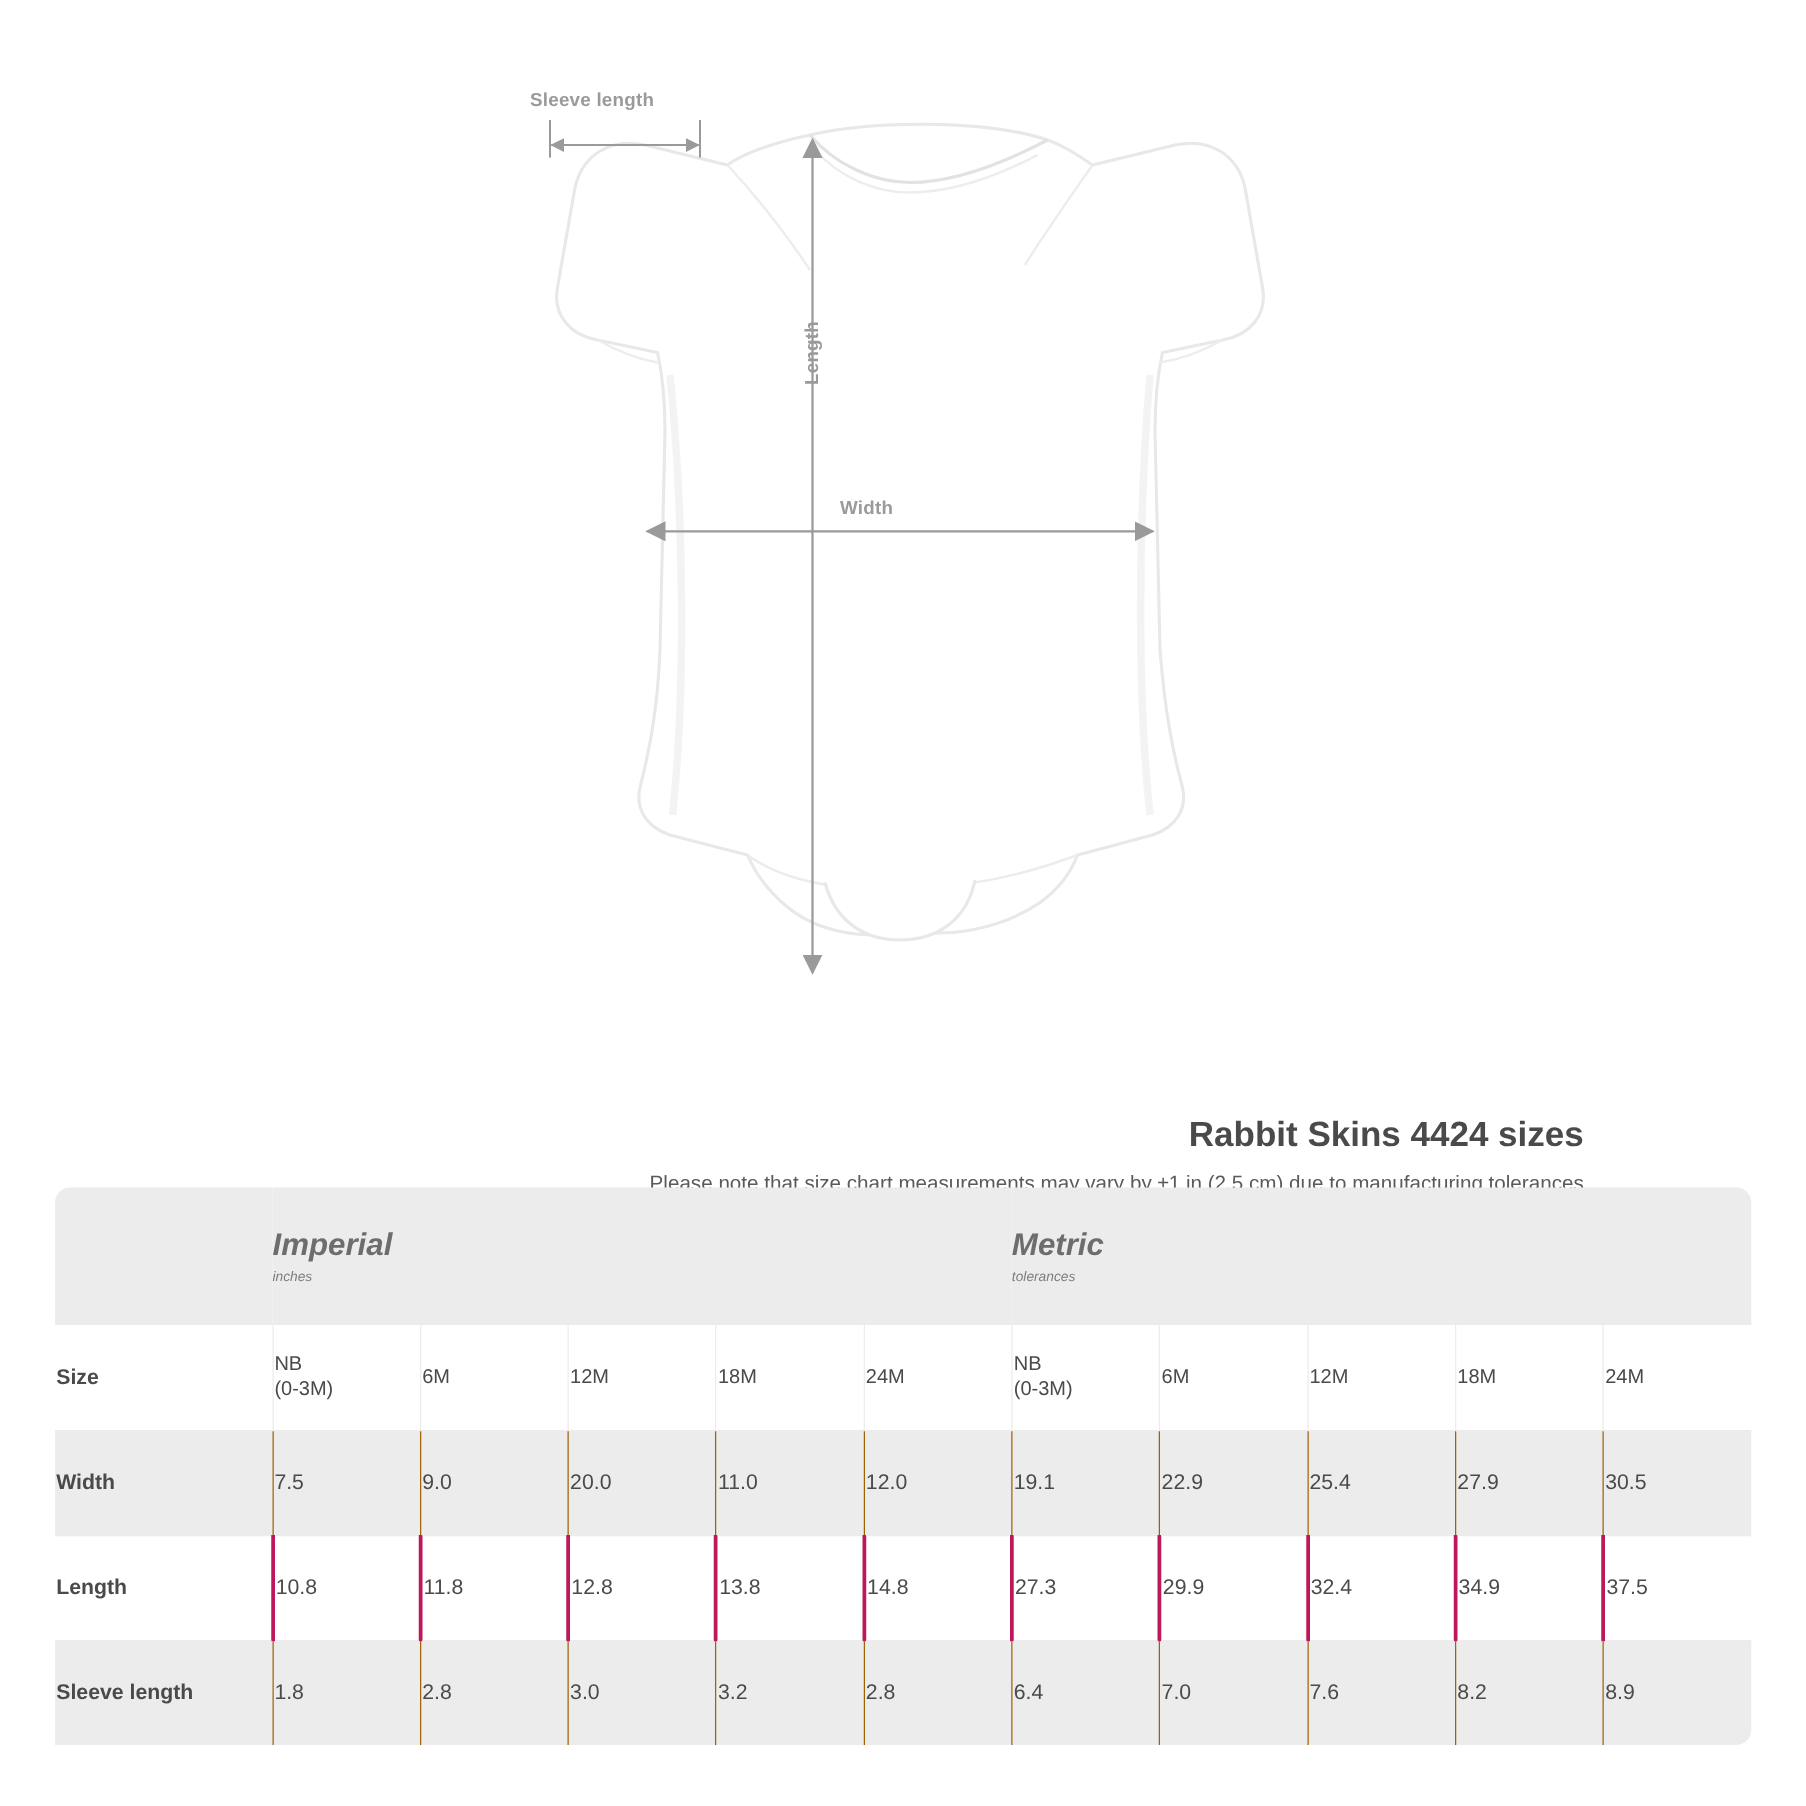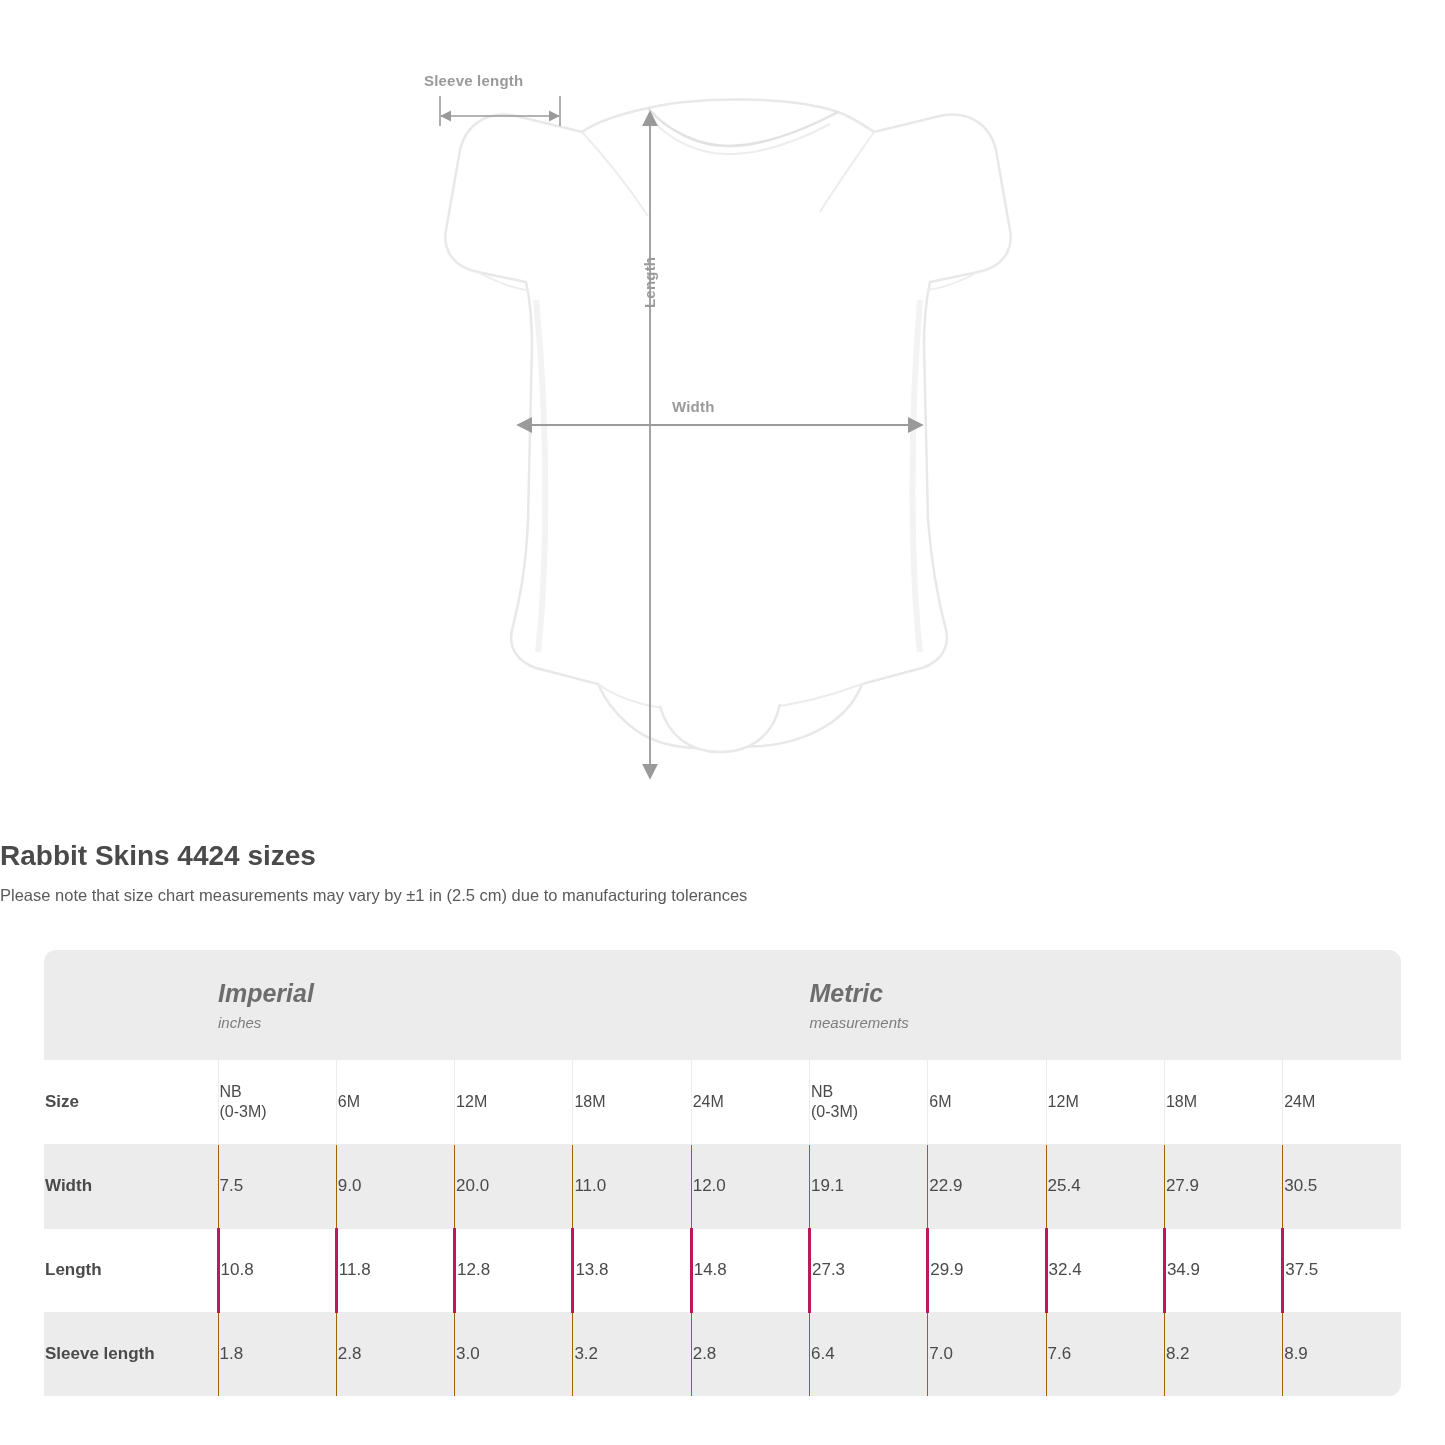--- a/index.html
+++ b/index.html
@@ -41,23 +41,23 @@
     left: 641px;
     top: 308px;
     transform: rotate(-90deg);
     transform-origin: left top;
   }
 
   
   .title-block {
     position: absolute;
     left: 0;
-    top: 840px;
+    top: 892px;
     width: 1267px;
-    text-align: left;
+    text-align: right;
   }
   .chart-title {
     font-size: 28px;
     font-weight: bold;
     color: #4a4a4a;
     margin: 0 0 14px 0;
   }
   .chart-subtitle {
     font-size: 16.5px;
     color: #5a5a5a;
@@ -95,21 +95,21 @@
     margin-top: 28px;
   }
   .unit-name {
     font-size: 25px;
     font-weight: bold;
     font-style: italic;
     color: #6d6d6d;
     line-height: 1.15;
   }
   .unit-sub {
-    font-size: 15px;
+    font-size: 11px;
     font-style: italic;
     color: #7d7d7d;
     margin-top: 6px;
   }
 
   .size-row td {
     background: #ffffff;
     height: 84px;
     font-size: 16px;
     font-weight: bold;
@@ -257,21 +257,21 @@
       </colgroup>
       <tbody>
         <tr class="unit-row">
           <td></td>
           <td colspan="5">
             <div class="unit-name">Imperial</div>
             <div class="unit-sub">inches</div>
           </td>
           <td colspan="5">
             <div class="unit-name">Metric</div>
-            <div class="unit-sub">measurements</div>
+            <div class="unit-sub">tolerances</div>
           </td>
         </tr>
 
         <tr class="size-row">
           <td>Size</td>
           <td>
             <div>NB</div>
             <div>(0-3M)</div>
           </td>
           <td>6M</td>

